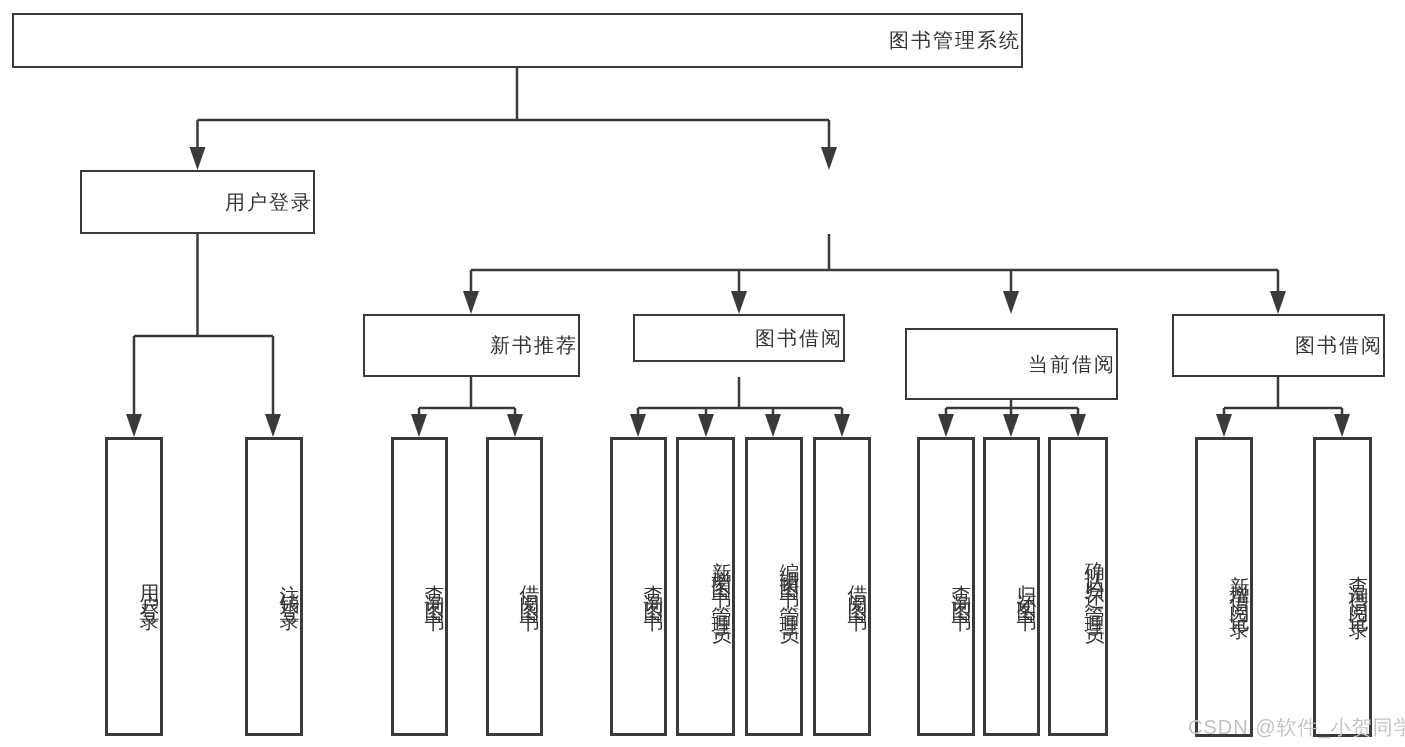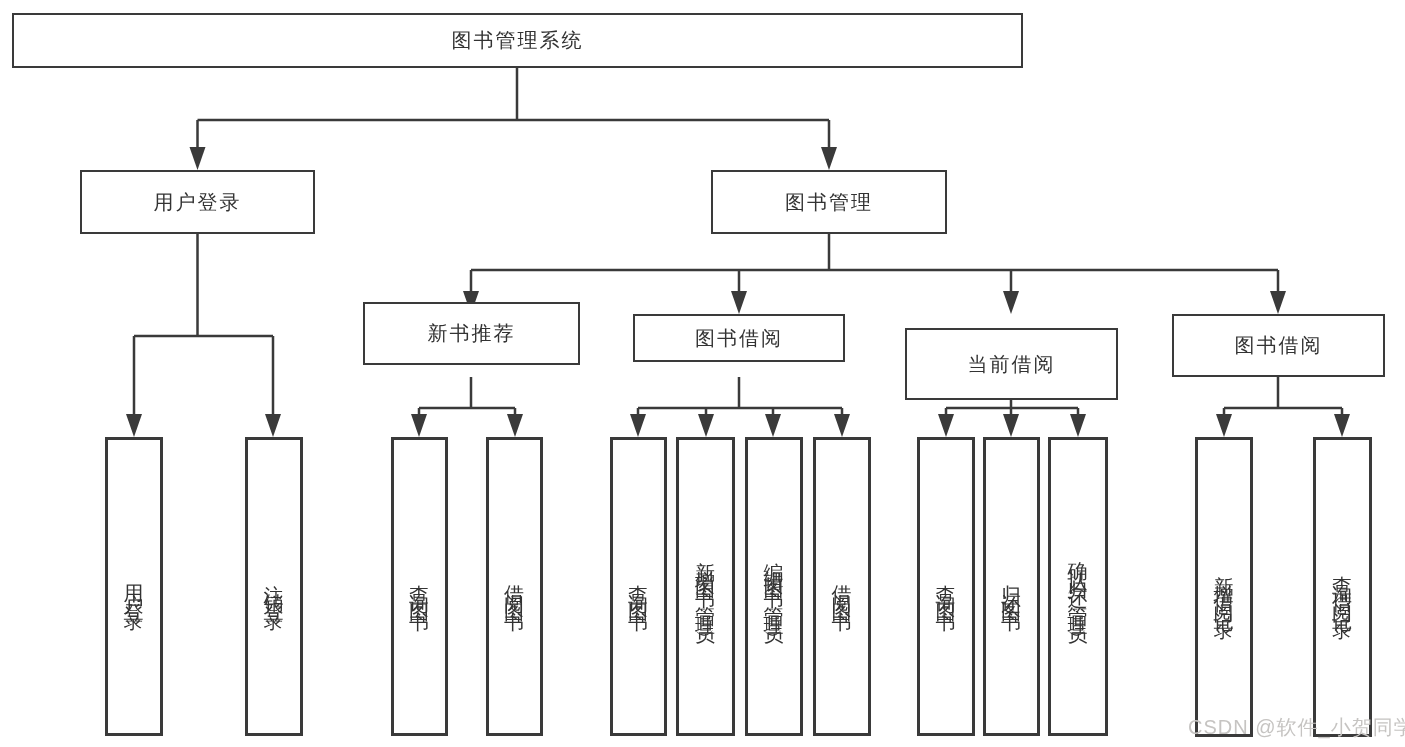--- a/index.html
+++ b/index.html
@@ -17,21 +17,21 @@
     overflow:hidden;
   }
   svg.connectors{position:absolute;left:0;top:0;width:1405px;height:747px;}
   .conn{fill:none;stroke:var(--line);stroke-width:2.5px;}
   .arrowhead{fill:var(--line);stroke:none;}
   .node{
     position:absolute;
     box-sizing:border-box;
     border:2.5px solid var(--line);
     background:#ffffff;
-    display:flex;align-items:center;justify-content:center;
+    display:flex;align-items:center;justify-content:flex-end;
     color:var(--text);
   }
   .hbox span{
     font-size:20px;
     letter-spacing:2px;
     white-space:nowrap;
   }
   .vbox{border-width:3px;}
   .vbox span{
     writing-mode:vertical-rl;
@@ -83,32 +83,29 @@
       <polygon points="1334,414 1350,414 1342,437" class="arrowhead"></polygon>
     </svg>
 
   <div class="node hbox" style="left:12px;top:13px;width:1011px;height:55px">
     <span>图书管理系统</span>
   </div>
 
   <div class="node hbox" style="left:80px;top:170px;width:235px;height:64px">
     <span>用户登录</span>
   </div>
-  <div class="node hbox" style="left:711px;top:170px;width:236px;height:64px">
-    <span>图书管理</span>
-  </div>
 
   <div class="node vbox" style="left:105px;top:437px;width:58px;height:299px">
     <span>用户登录</span>
   </div>
   <div class="node vbox" style="left:245px;top:437px;width:58px;height:299px">
     <span>注销登录</span>
   </div>
 
-  <div class="node hbox" style="left:363px;top:302px;width:217px;height:63px">
+  <div class="node hbox" style="left:363px;top:314px;width:217px;height:63px">
     <span>新书推荐</span>
   </div>
   <div class="node hbox" style="left:633px;top:314px;width:212px;height:48px">
     <span>图书借阅</span>
   </div>
   <div class="node hbox" style="left:905px;top:328px;width:213px;height:72px">
     <span>当前借阅</span>
   </div>
   <div class="node hbox" style="left:1172px;top:314px;width:213px;height:63px">
     <span>图书借阅</span>

